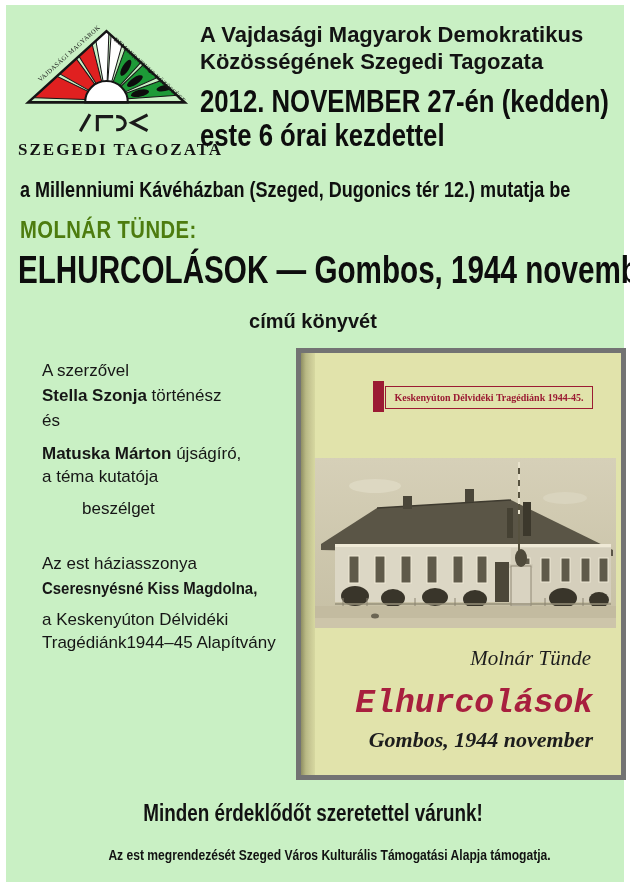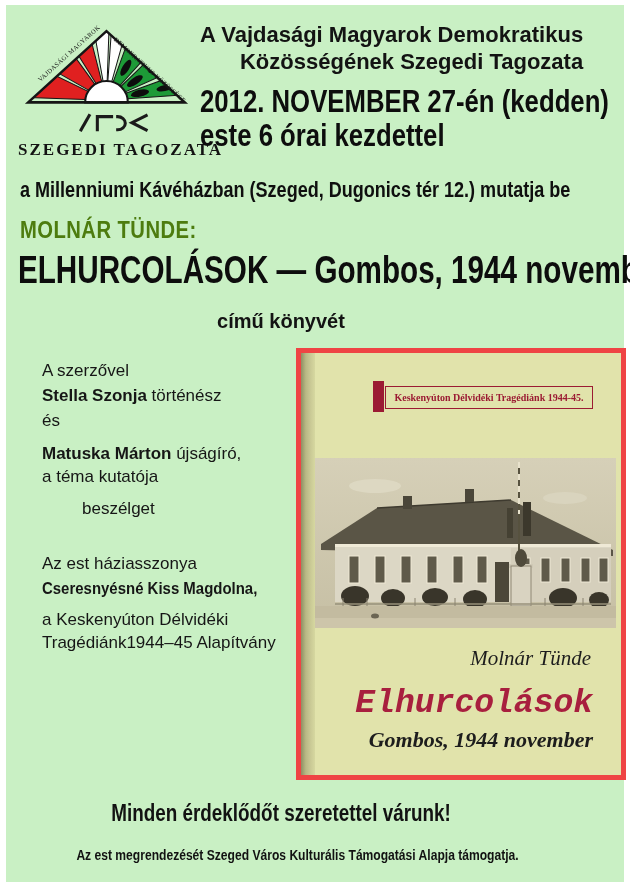--- a/index.html
+++ b/index.html
@@ -10,46 +10,46 @@
   .green{
     position:absolute;left:6px;top:5px;width:618px;height:877px;
     background:#c9f0c4;
   }
   .abs{position:absolute;white-space:nowrap;}
   .cond{display:inline-block;transform-origin:0 50%;}
   .sx78{transform:scaleX(0.78);}
   .sx82{transform:scaleX(0.82);}
   .sx83{transform:scaleX(0.83);}
   .sx88{transform:scaleX(0.88);}
-  .center-line{position:absolute;left:8px;width:534px;text-align:center;white-space:nowrap;}
+  .center-line{position:absolute;left:0;width:534px;text-align:center;white-space:nowrap;padding-left:40px;}
   .ccond{display:inline-block;transform-origin:50% 50%;}
   .sxc82{transform:scaleX(0.82);}
   .sxc78{transform:scaleX(0.78);}
 
   
-  .org{left:194px;top:16px;font-size:22px;font-weight:bold;line-height:27px;color:#131313;text-align:right;}
+  .org{left:194px;top:16px;font-size:22px;font-weight:bold;line-height:27px;color:#131313;}
   .dateblock{left:194px;top:80px;font-size:31px;font-weight:bold;line-height:34px;color:#0d0d0d;}
   
   .logo{left:12px;top:20px;width:178px;}
   .logo-caption{
     margin-top:1px;text-align:center;font-family:"Liberation Serif",serif;
     font-weight:bold;font-size:17px;letter-spacing:2px;color:#131313;white-space:nowrap;
   }
   
   .venue{left:14px;top:172px;font-size:22px;font-weight:bold;color:#0f0f0f;}
   .author-label{left:14px;top:212px;font-size:23px;font-weight:bold;letter-spacing:0.5px;color:#4d7c0f;}
   .title-line{left:12px;top:244px;font-size:38px;font-weight:bold;color:#0d0d0d;}
   .cimu{top:305px;font-size:20px;font-weight:bold;color:#131313;}
   
   .lc{font-size:17px;color:#161616;}
   .lc b{font-weight:bold;}
   
   .cover{
     position:absolute;left:290px;top:343px;width:320px;height:422px;
-    border:5px solid #ef4444;background:#e1e3ab;
+    border:5px solid #737373;background:#e1e3ab;
   }
   .spine{
     position:absolute;left:0;top:0;bottom:0;width:14px;
     background:linear-gradient(90deg,#8f8f63 0%,#b9b985 35%,#caca96 70%,#d6d8a0 100%);
   }
   .band-bar{position:absolute;left:72px;top:28px;width:11px;height:31px;background:#9b1b33;}
   .band{
     position:absolute;left:84px;top:33px;width:206px;height:21px;
     border:1px solid #9b1b33;color:#9b1b33;
     font-family:"Liberation Serif",serif;font-weight:bold;font-size:10px;

